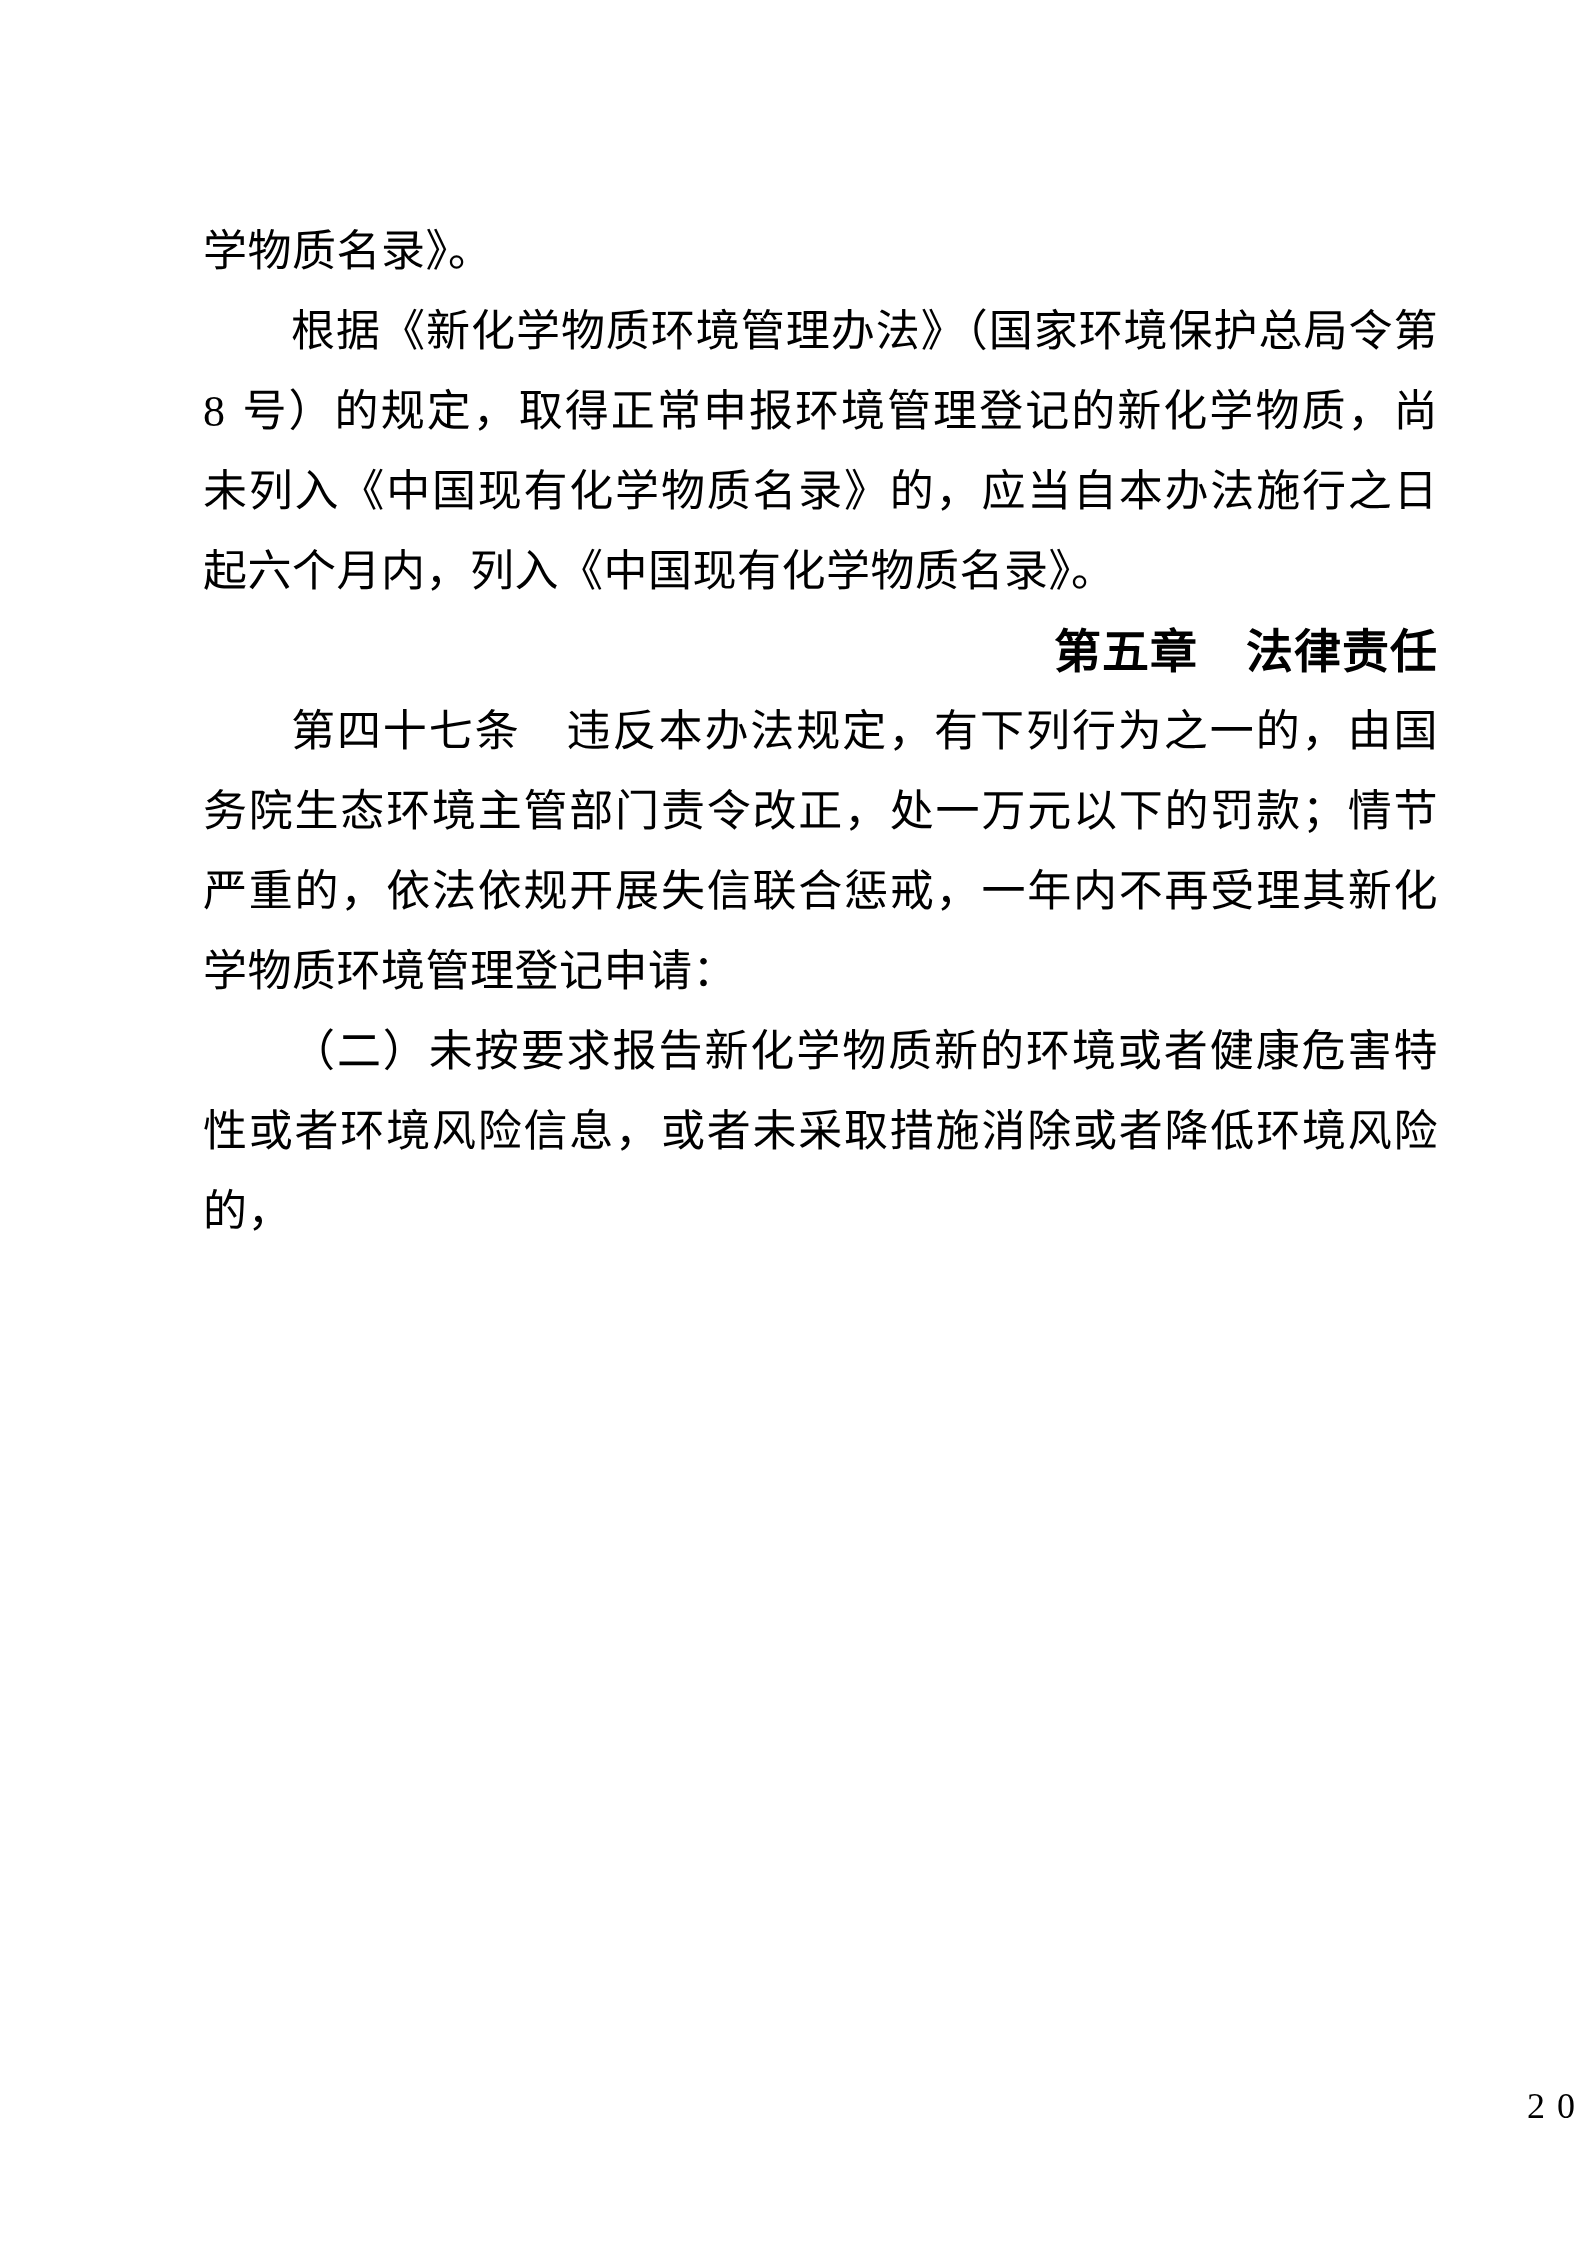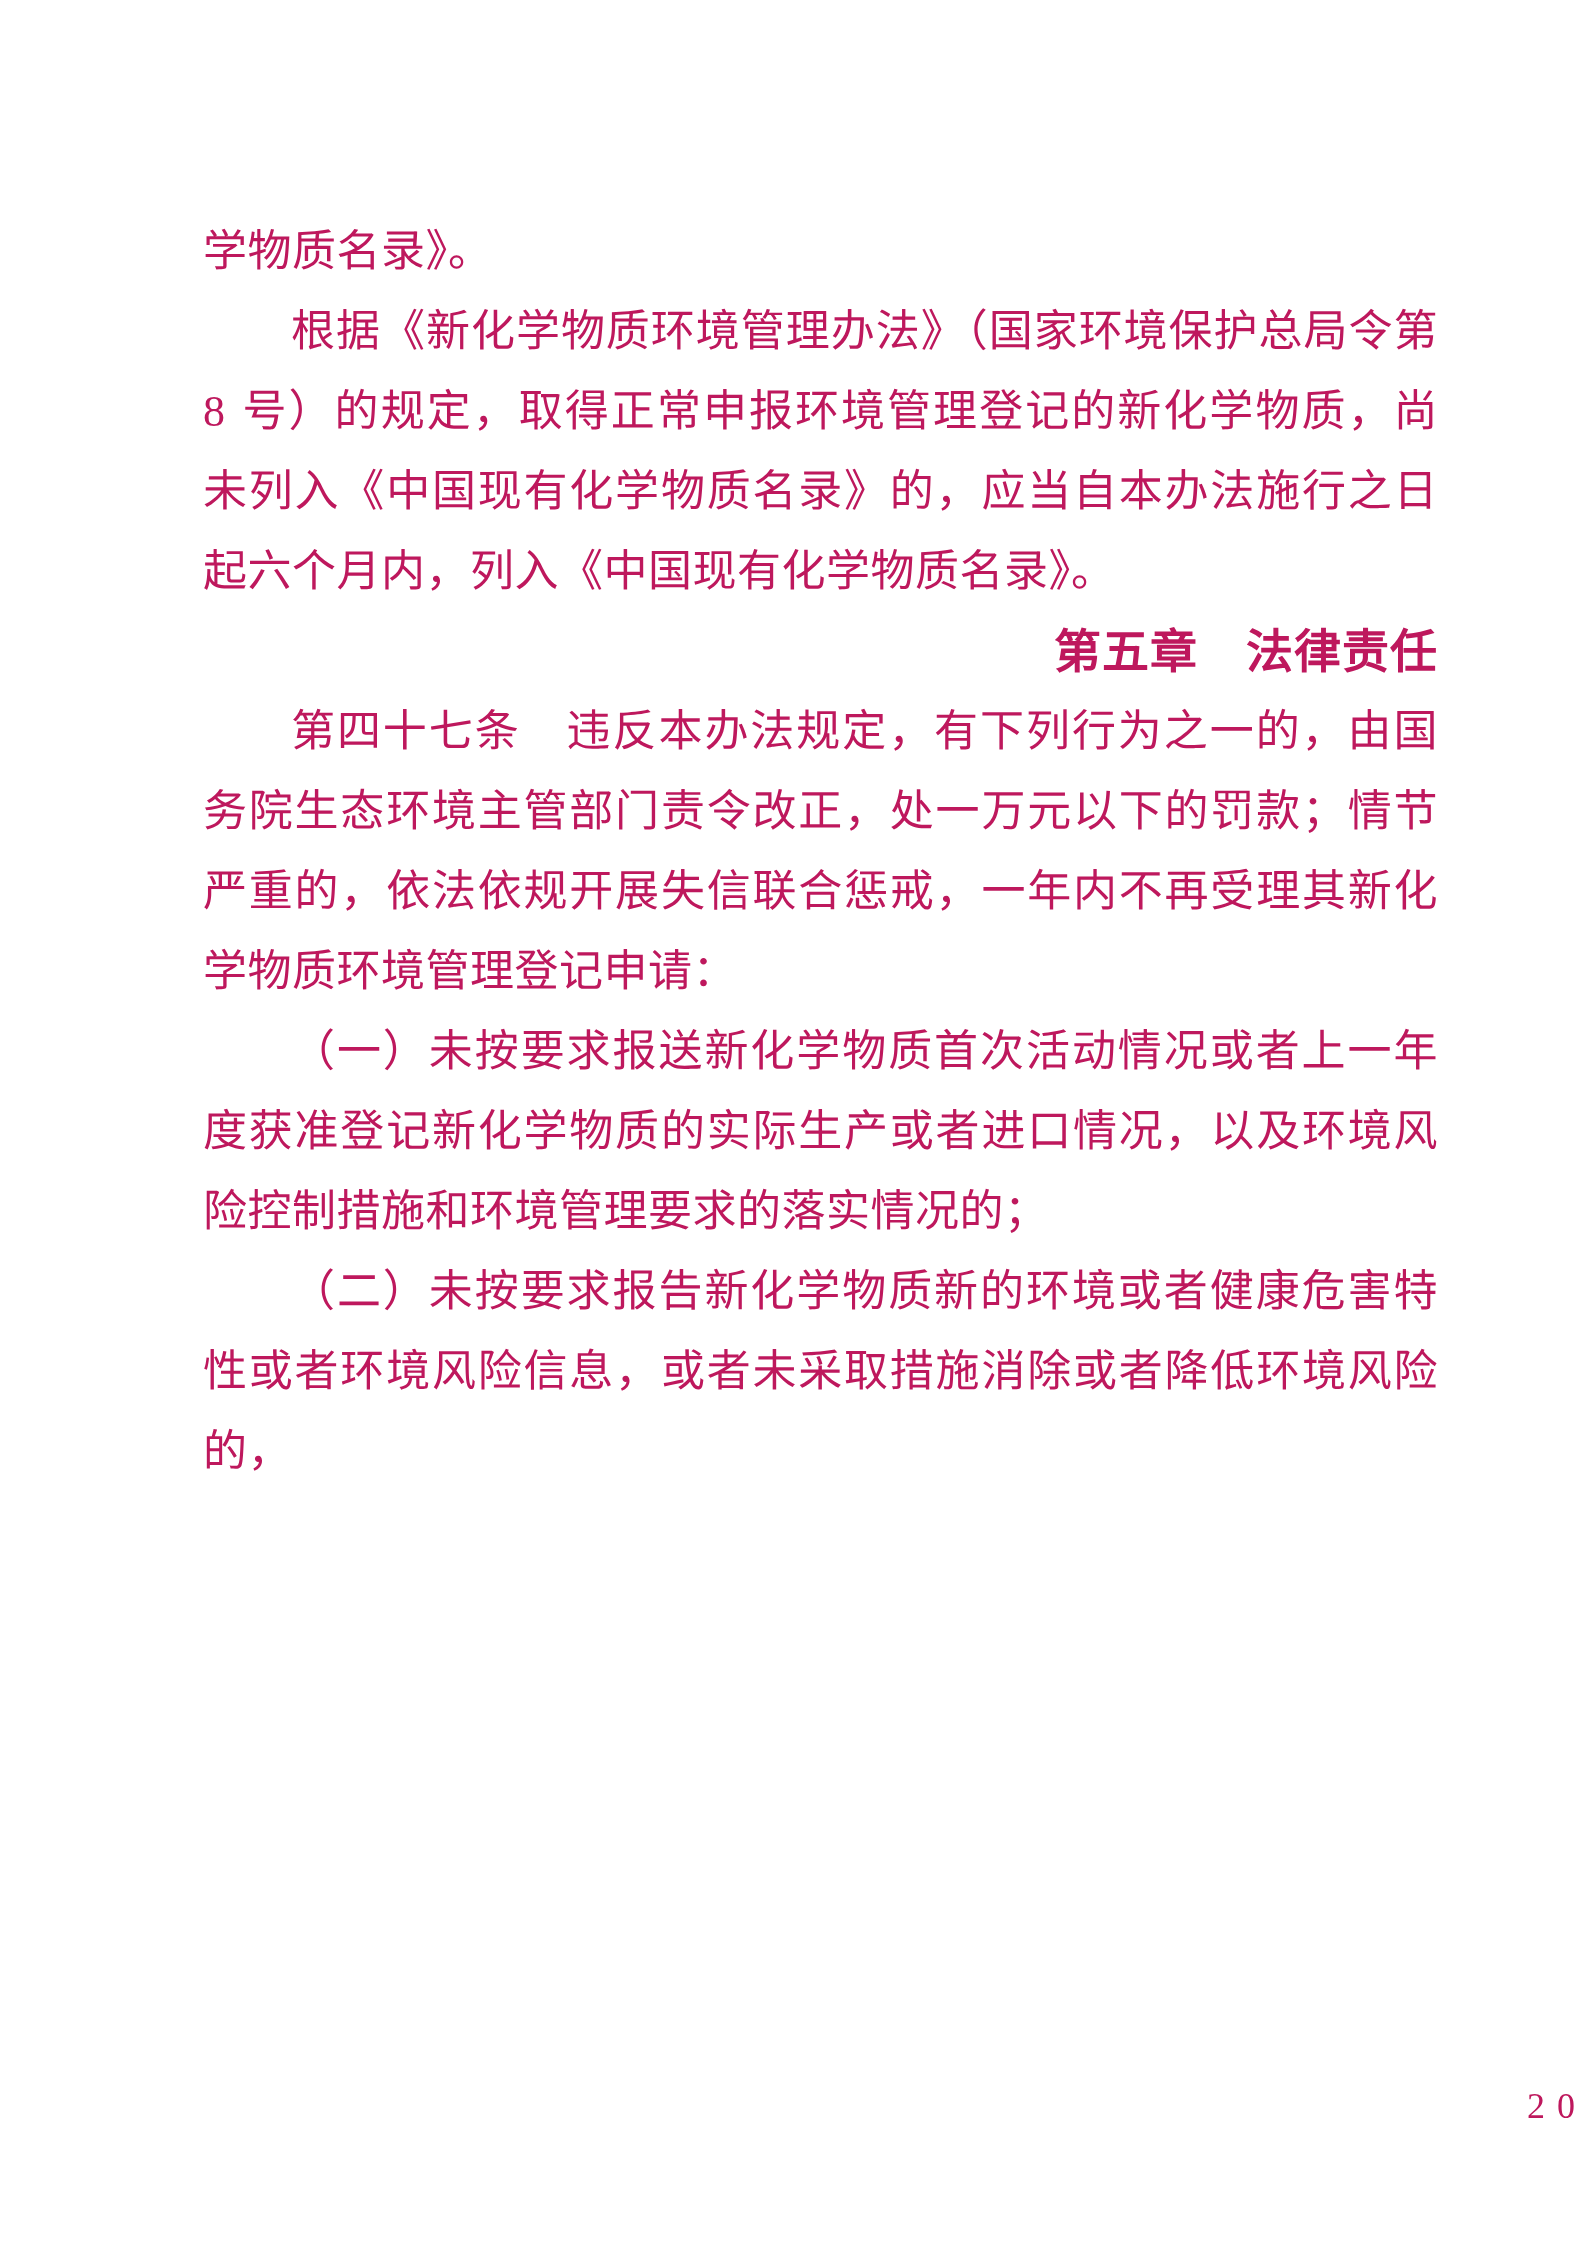--- a/index.html
+++ b/index.html
@@ -7,21 +7,21 @@
     padding: 0;
     background: #ffffff;
   }
   .page {
     position: relative;
     width: 1587px;
     height: 2245px;
     background: #ffffff;
     overflow: hidden;
     font-family: "Liberation Serif", "DejaVu Serif", serif;
-    color: #be185d;
+    color: #000000;
   }
   .doc-body {
     position: absolute;
     left: 203px;
     top: 212px;
     width: 1235px;
   }
   .para {
     margin: 0;
     font-size: 44px;
@@ -58,17 +58,16 @@
 </style>
 </head>
 <body>
 
 <div class="page">
   <main class="doc-body">
       <p class="para continuation">学物质名录》。</p>
       <p class="para body">根据《新化学物质环境管理办法》（国家环境保护总局令第 8 号）的规定，取得正常申报环境管理登记的新化学物质，尚未列入《中国现有化学物质名录》的，应当自本办法施行之日起六个月内，列入《中国现有化学物质名录》。</p>
       <p class="para heading">第五章　法律责任</p>
       <p class="para body">第四十七条　违反本办法规定，有下列行为之一的，由国务院生态环境主管部门责令改正，处一万元以下的罚款；情节严重的，依法依规开展失信联合惩戒，一年内不再受理其新化学物质环境管理登记申请：</p>
-      <p class="para body">（一）未按要求报送新化学物质首次活动情况或者上一年度获准登记新化学物质的实际生产或者进口情况，以及环境风险控制措施和环境管理要求的落实情况的；</p>
       <p class="para body">（二）未按要求报告新化学物质新的环境或者健康危害特性或者环境风险信息，或者未采取措施消除或者降低环境风险的，</p>
     </main>
   <div class="page-number">20</div>
 </div>
 
 </body></html>

